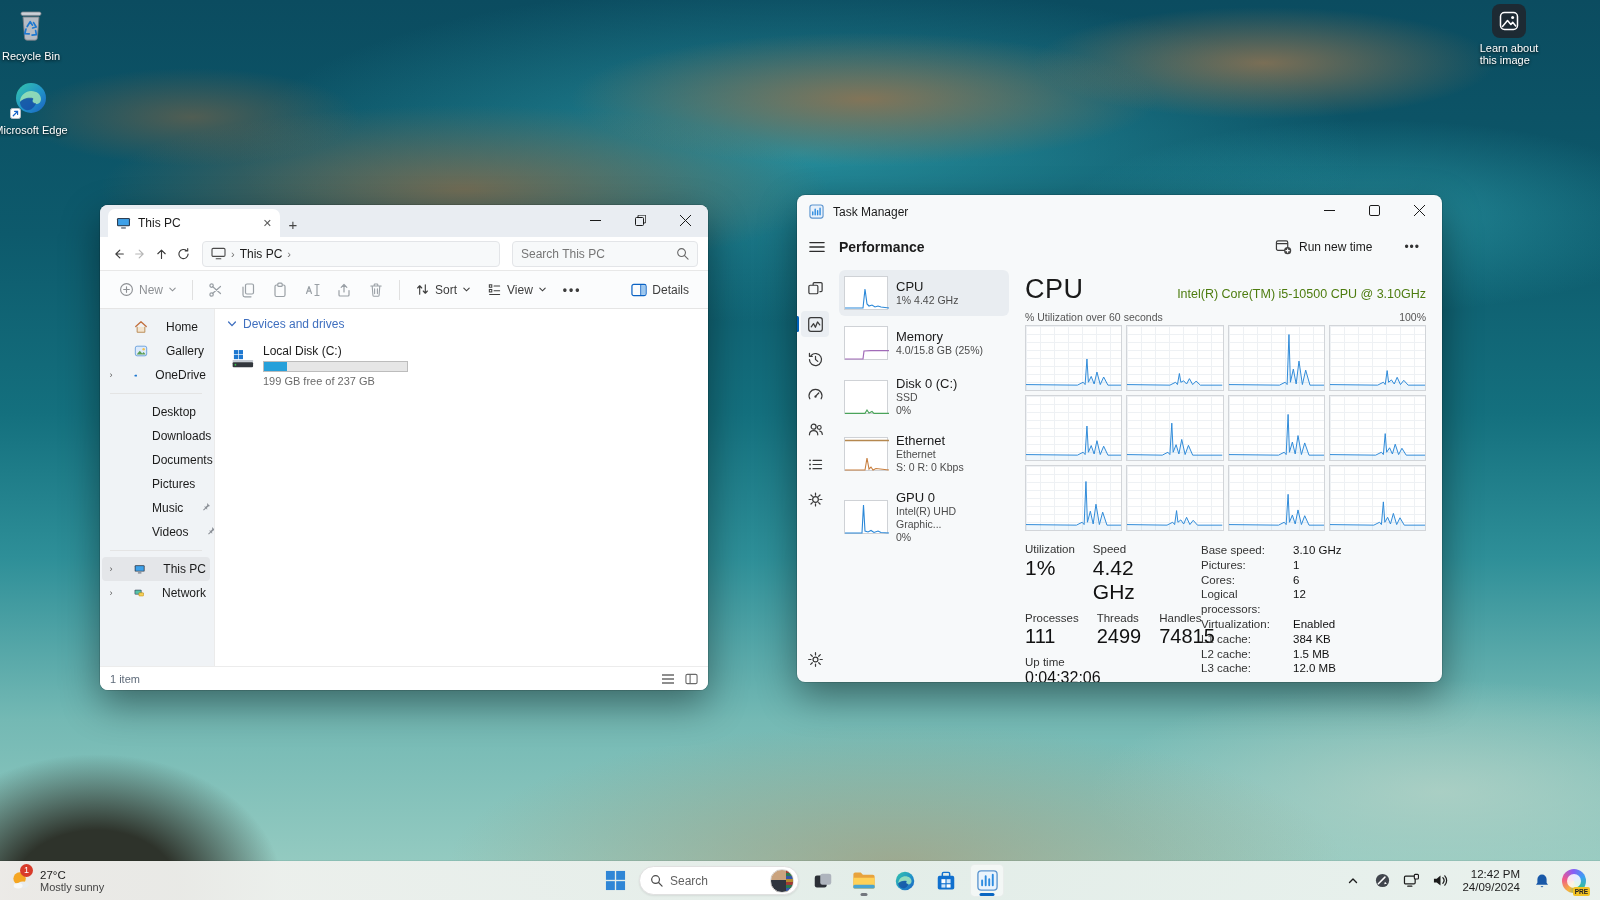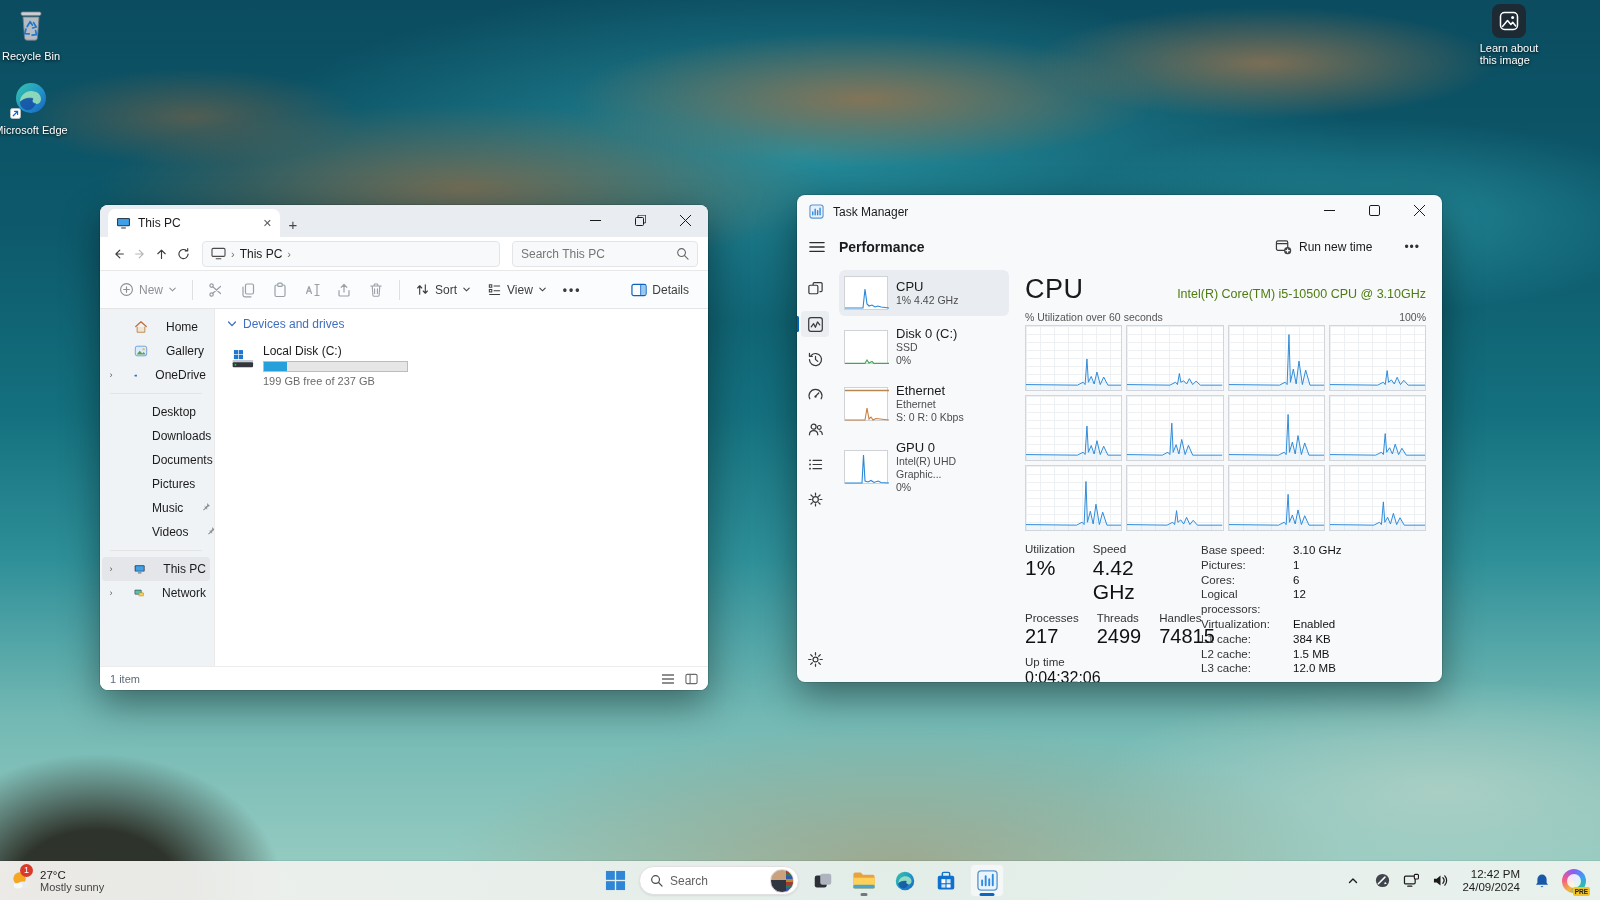--- a/index.html
+++ b/index.html
@@ -597,20 +597,29 @@
         <div class="minibox"><svg viewBox="0 0 44 34" width="44" height="34">
               <path d="M0 31 L18 31 L20 12 L22 27 L24 29 L27 28 L30 30 L33 29 L36 30 L44 31" fill="none" stroke="#2b88d8" stroke-width="1.1"></path>
             </svg></div>
         <div>
             <div class="ti">CPU</div>
             <div class="ts">1% 4.42 GHz</div>
           </div>
       </div>
       <div class="tm-item">
         <div class="minibox"><svg viewBox="0 0 44 34" width="44" height="34">
+              <path d="M0 32 L18 32 L19 24 L26 23.6 L44 23.6" fill="none" stroke="#a16bb8" stroke-width="1.2"></path>
+            </svg></div>
+        <div>
+            <div class="ti">Memory</div>
+            <div class="ts">4.0/15.8 GB (25%)</div>
+          </div>
+      </div>
+      <div class="tm-item">
+        <div class="minibox"><svg viewBox="0 0 44 34" width="44" height="34">
               <path d="M0 32.4 L20 32.4 L22 29 L24 32 L27 30.5 L29 32.4 L44 32.4" fill="none" stroke="#4aa35a" stroke-width="1.1"></path>
             </svg></div>
         <div>
             <div class="ti">Disk 0 (C:)</div>
             <div class="ts">SSD</div>
             <div class="ts">0%</div>
           </div>
       </div>
       <div class="tm-item">
         <div class="minibox"><svg viewBox="0 0 44 34" width="44" height="34">
@@ -726,21 +735,21 @@
                 <div class="sv">1%</div>
               </div>
             <div class="scol">
                 <div class="sl">Speed</div>
                 <div class="sv">4.42 GHz</div>
               </div>
           </div>
           <div class="srow">
             <div class="scol">
                 <div class="sl">Processes</div>
-                <div class="sv mid">217</div>
+                <div class="sv mid">111</div>
               </div>
             <div class="scol">
                 <div class="sl">Threads</div>
                 <div class="sv mid">2499</div>
               </div>
             <div class="scol">
                 <div class="sl">Handles</div>
                 <div class="sv mid">74815</div>
               </div>
           </div>

